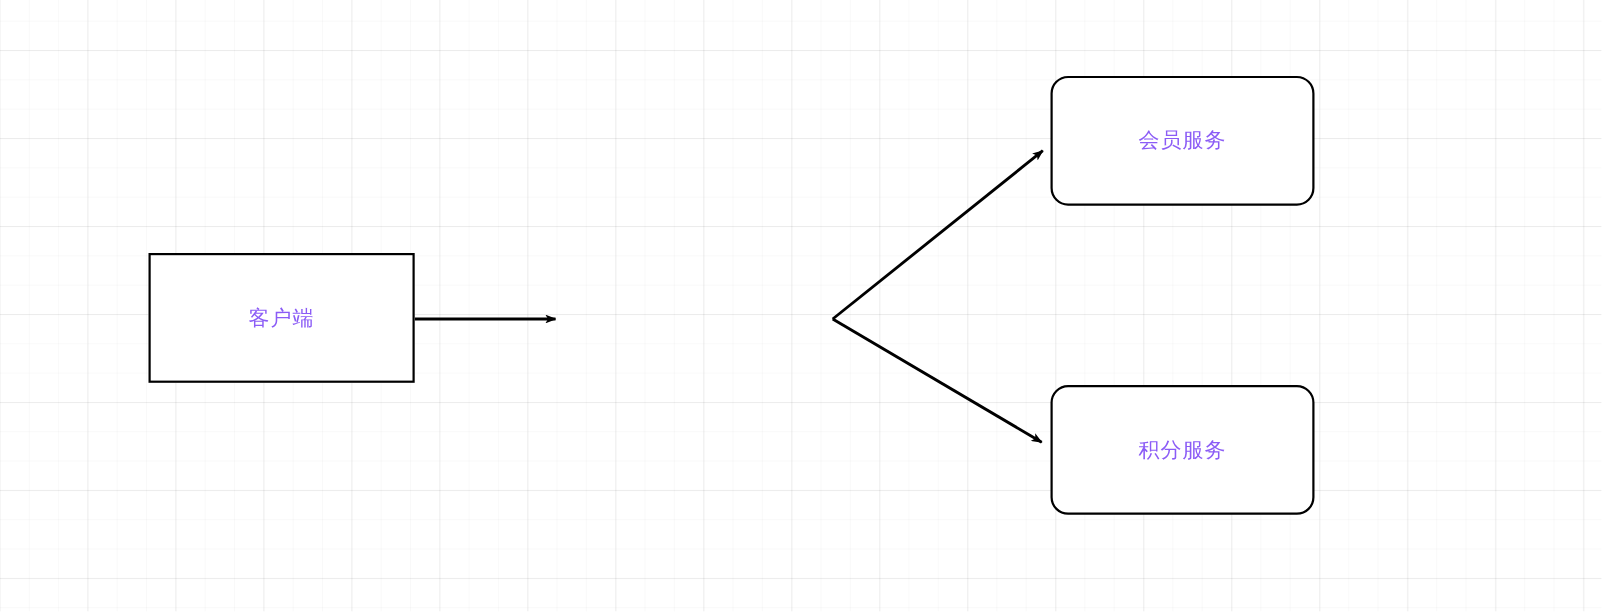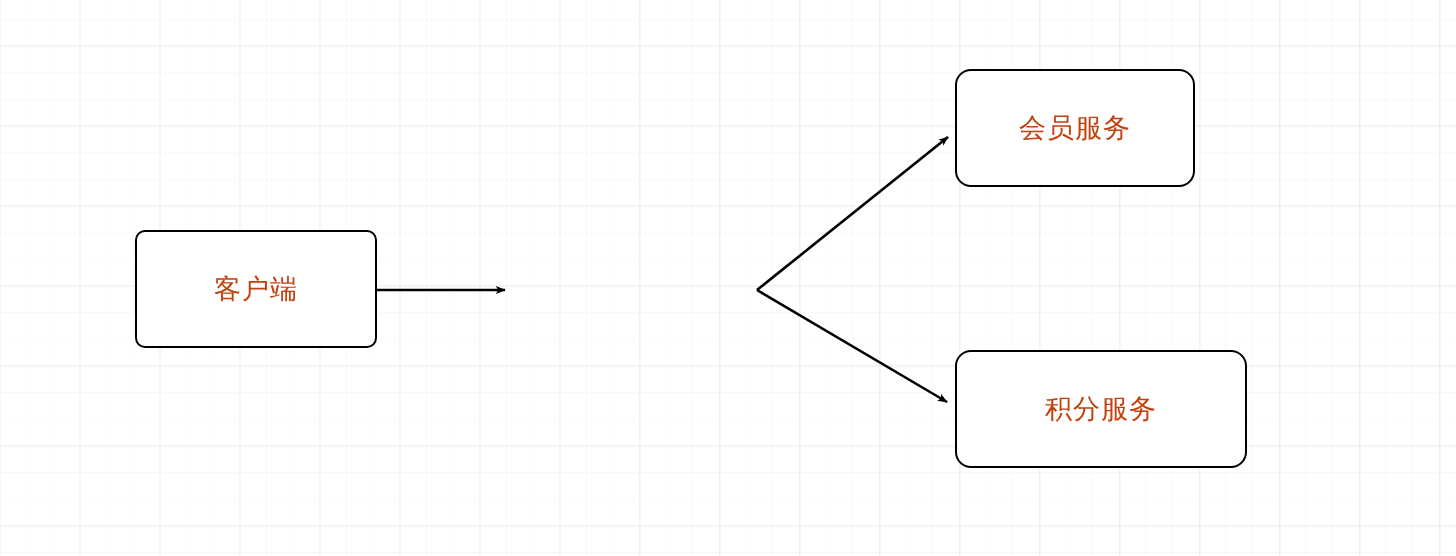--- a/index.html
+++ b/index.html
@@ -44,29 +44,29 @@
   .node {
     position: absolute;
     box-sizing: border-box;
     background: #ffffff;
     border: 2px solid #000000;
     display: flex;
     align-items: center;
     justify-content: center;
   }
   .node-label {
-    color: #c2410c;
-    font-size: 27px;
+    color: #8b5cf6;
+    font-size: 19px;
     line-height: 1.2;
     letter-spacing: 1px;
     white-space: nowrap;
     font-weight: 400;
   }
   .rounded { border-radius: 16px; }
-  .sharp   { border-radius: 10px; }
+  .sharp   { border-radius: 0; }
 </style>
 </head>
 <body>
 
 <div id="canvas">
 
   <svg id="edges" viewBox="0 0 1456 556" xmlns="http://www.w3.org/2000/svg">
     <defs>
       <marker id="arrowhead" markerWidth="10" markerHeight="8" refX="9.2" refY="4" orient="auto" markerUnits="userSpaceOnUse">
         <path d="M 0 0 L 10 4 L 0 8 L 2.4 4 Z" fill="#000000"></path>
@@ -82,17 +82,17 @@
 
   <div class="node sharp" style="left:135px; top:230px; width:242px; height:118px;">
     <span class="node-label">客户端</span>
   </div>
 
 
   <div class="node rounded" style="left:955px; top:69px; width:240px; height:118px;">
     <span class="node-label">会员服务</span>
   </div>
 
-  <div class="node rounded" style="left:955px; top:350px; width:292px; height:118px;">
+  <div class="node rounded" style="left:955px; top:350px; width:240px; height:118px;">
     <span class="node-label">积分服务</span>
   </div>
 
 </div>
 
 </body></html>

